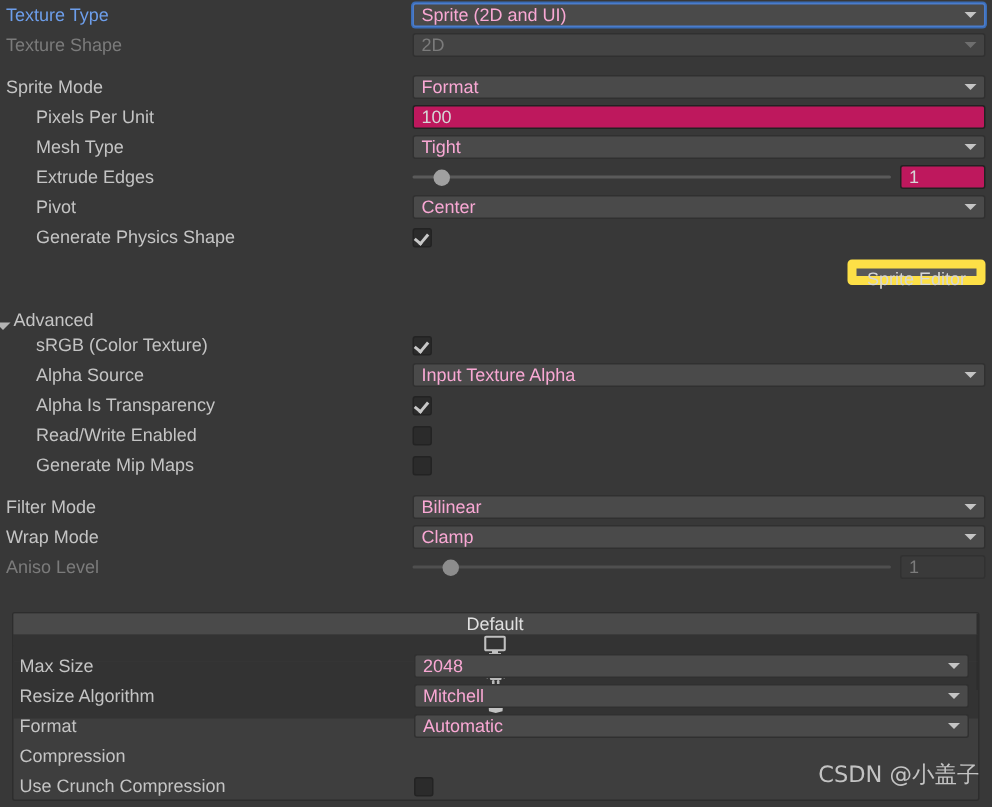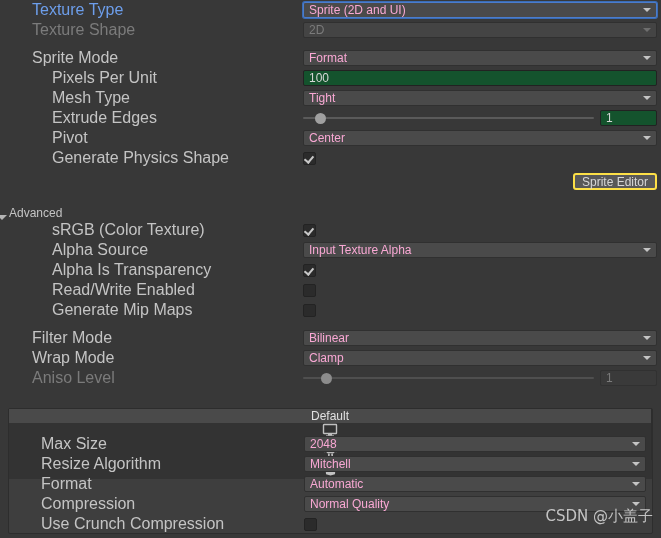--- a/index.html
+++ b/index.html
@@ -32,23 +32,22 @@
     padding: 0 4px 0 0;
     position: relative;
   }
   .lbl {
     width: 275px;
     padding-left: 4px;
     box-sizing: border-box;
     color: #c4c4c4;
     white-space: nowrap;
     overflow: hidden;
-    font-size: 16px;
+    font-size: 12px;
     line-height: 20px;
-    margin-left: 28px;
   }
   .lbl.indent1 { padding-left: 24px; }
   .lbl.blue    { color: #6d9eeb; }
   .lbl.dim     { color: #7b7b7b; }
   .field { flex: 1; display: flex; align-items: center; }
 
   
   .dd {
     position: relative;
     height: 16px;
@@ -79,21 +78,21 @@
     border-left: 4px solid transparent;
     border-right: 4px solid transparent;
     border-top: 4px solid #c4c4c4;
   }
   .dd.dim .arrow { border-top-color: #6e6e6e; }
 
   
   .num {
     height: 16px;
     flex: 1;
-    background: #14532d;
+    background: #be185d;
     border: 1px solid #222222;
     border-radius: 2px;
     box-sizing: border-box;
     display: flex;
     align-items: center;
     padding-left: 5px;
     color: #d6d6d6;
     font-size: 12px;
     line-height: 14px;
   }
@@ -163,21 +162,21 @@
   
   .btnrow {
     display: flex;
     justify-content: flex-end;
     padding: 2px 4px 0 0;
     height: 22px;
     align-items: center;
   }
   .btn {
     background: #585858;
-    border: 2px solid #fde047;
+    border: 6px solid #fde047;
     border-radius: 3px;
     color: #d6d6d6;
     font-size: 12px;
     height: 17px;
     line-height: 15px;
     padding: 0 7px;
     box-sizing: border-box;
   }
 
   
@@ -501,26 +500,20 @@
         <div class="field">
           <div class="dd">
             <span>Automatic</span>
             <span class="arrow"></span>
           </div>
         </div>
       </div>
 
       <div class="row">
         <div class="lbl">Compression</div>
-        <div class="field">
-          <div class="dd">
-            <span>Normal Quality</span>
-            <span class="arrow"></span>
-          </div>
-        </div>
       </div>
 
       <div class="row">
         <div class="lbl">Use Crunch Compression</div>
         <div class="field">
           <div class="cb"></div>
         </div>
       </div>
 
     </div>

